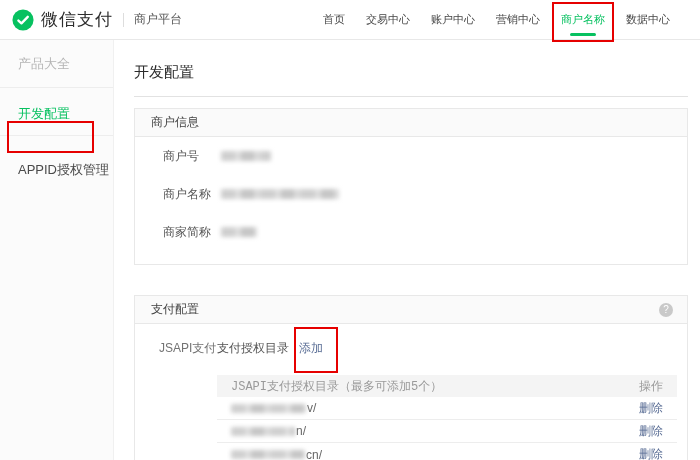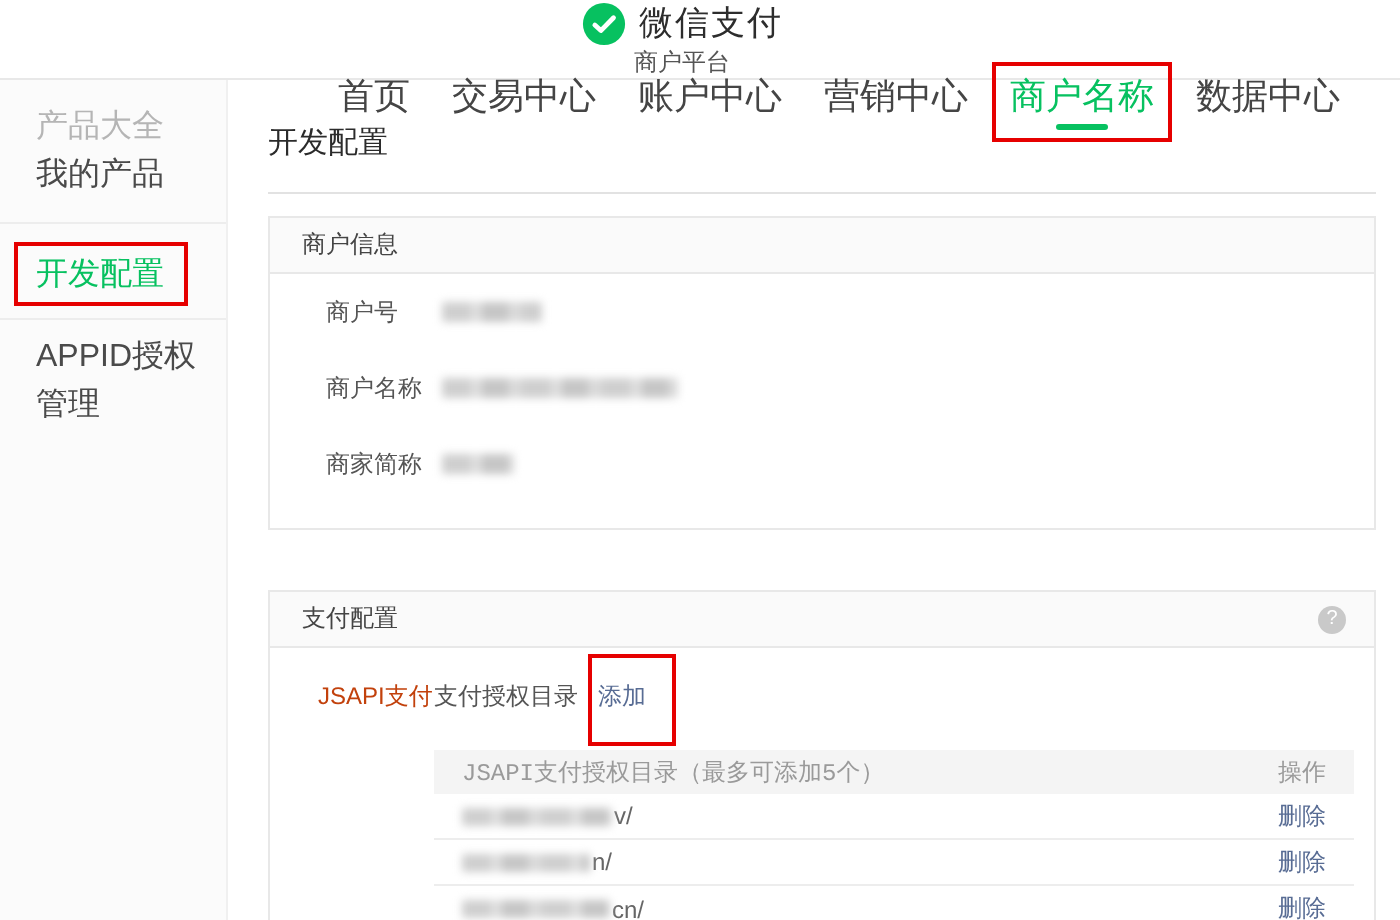--- a/index.html
+++ b/index.html
@@ -1,46 +1,46 @@
 <!DOCTYPE html>
 <html><head>
 <meta charset="utf-8">
 <style>
   * { margin:0; padding:0; box-sizing:border-box; }
   html,body { width:700px; height:460px; overflow:hidden; background:#fff;
               font-family:"Liberation Sans","DejaVu Sans",sans-serif; }
 
   
   .header { height:40px; display:flex; align-items:center; padding:0 30px 0 12px;
-            border-bottom:1px solid #e8e8e8; background:#fff;flex-direction:column; }
+            border-bottom:1px solid #e8e8e8; background:#fff; }
   .logo { display:flex; align-items:center; }
   .logo-icon { width:22px; height:22px; display:block; }
   .logo-text { font-size:17px; color:#2d2d2d; margin-left:7px; letter-spacing:1px; }
   .v-div { width:1px; height:14px; background:#ddd; margin:0 10px; }
   .platform { font-size:12px; color:#555; }
-  .nav { margin-left:auto; display:flex; align-items:center; gap:21px; font-size:18px; }
+  .nav { margin-left:auto; display:flex; align-items:center; gap:21px; font-size:11px; }
   .nav-item { color:#454545; position:relative; cursor:pointer; line-height:17px; white-space:nowrap; }
   .nav-item.active { color:#07c160; }
   .nav-item.active::after { content:""; position:absolute; left:50%; transform:translateX(-50%);
             bottom:-8px; width:26px; height:3px; background:#07c160; border-radius:1.5px; }
   .nav-annotation { position:absolute; top:-9px; bottom:-14px; left:-9px; right:-9px;
             border:2px solid #e60000; pointer-events:none; }
 
   
   .layout { display:flex; height:420px; }
   .sidebar { width:114px; background:#fbfbfb; border-right:1px solid #f0f0f0;
-             position:relative; font-size:16px; flex-shrink:0; }
+             position:relative; font-size:13px; flex-shrink:0; }
   .side-item { padding-left:18px; height:24px; line-height:24px; color:#4a4a4a; cursor:pointer; }
   .side-item.section { color:#b5b5b5; margin-top:12px; cursor:default; }
   .side-item.active { color:#07c160; }
   .side-hr { border:none; border-top:1px solid #ededed; }
   .hr1 { margin-top:11px; }
   .item-dev { margin-top:13px; height:26px; line-height:26px; }
   .hr2 { margin-top:8px; }
-  .item-appid { margin-top:7px; }
+  .item-appid { margin-top:22px; }
   .sidebar-annotation { position:absolute; left:7px; top:81px; width:87px; height:32px;
             border:2px solid #e60000; pointer-events:none; }
 
   
   .main { flex:1; padding:24px 12px 0 20px; background:#fff; }
   .page-title { font-size:15px; color:#2b2b2b; font-weight:400; line-height:16px; }
   .title-divider { border:none; border-top:1px solid #e2e2e2; margin-top:16px; }
 
   .card { border:1px solid #e8e8e8; margin-top:11px; background:#fff; }
   .card2 { margin-top:30px; }
@@ -50,21 +50,21 @@
   .help-icon { width:14px; height:14px; border-radius:50%; background:#c9c9c9; color:#fff;
             font-size:10px; line-height:14px; text-align:center; cursor:pointer; }
 
   .field-row { display:flex; align-items:center; height:38px; }
   .field-row .flabel { margin-left:28px; width:58px; font-size:12px; color:#555; flex-shrink:0; }
   .card-body1 { padding-bottom:13px; }
   .redacted { height:10px; border-radius:1px; filter:blur(2px);
             background:repeating-linear-gradient(90deg,#cfcfcf 0 14px,#dedede 14px 20px,#c6c6c6 20px 33px,#dadada 33px 40px); }
 
   .jsapi-row { display:flex; align-items:center; margin:15px 0 0 24px; height:18px; font-size:12px; }
-  .jsapi-label { width:58px; color:#c2410c; flex-shrink:0; }
+  .jsapi-label { width:58px; color:#737373; flex-shrink:0; }
   .dir-label { color:#555; }
   .link { color:#586c94; text-decoration:none; cursor:pointer; }
   .add-link { margin-left:10px; position:relative; }
   .add-annotation { position:absolute; left:-5px; top:-13px; width:44px; height:46px;
             border:2px solid #e60000; pointer-events:none; }
 
   .dir-table { margin:18px 0 0 82px; width:460px; font-size:12px; }
   .t-head { height:22px; background:#f4f4f4; display:flex; align-items:center;
             justify-content:space-between; padding:0 14px; color:#9a9a9a;font-family:Liberation Mono, monospace; }
   .t-row { height:23px; display:flex; align-items:center; justify-content:space-between;
@@ -98,21 +98,20 @@
       <span class="nav-annotation"></span>
     </span>
     <span class="nav-item">数据中心</span>
   </div>
 </div>
 
 <div class="layout">
 
   <div class="sidebar">
     <div class="side-item section">产品大全</div>
-    <div class="side-item">我的产品</div>
     <hr class="side-hr hr1">
     <div class="side-item active item-dev">开发配置</div>
     <hr class="side-hr hr2">
     <div class="side-item item-appid">APPID授权管理</div>
     <div class="sidebar-annotation"></div>
   </div>
 
   <div class="main">
     <div class="page-title">开发配置</div>
     <hr class="title-divider">

